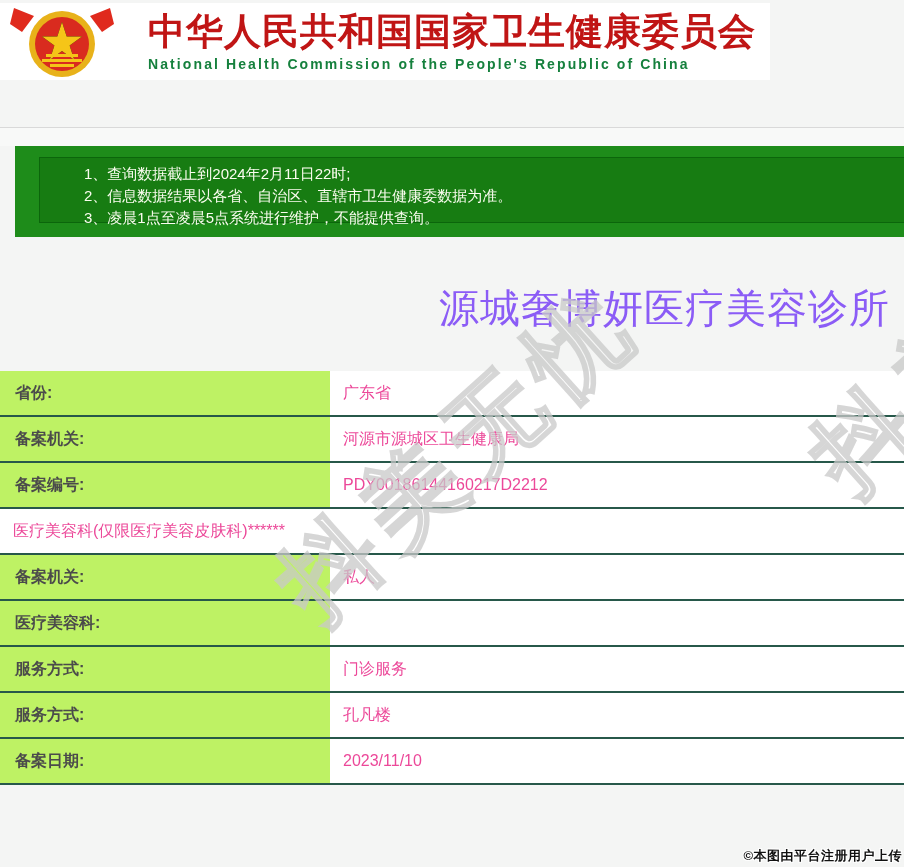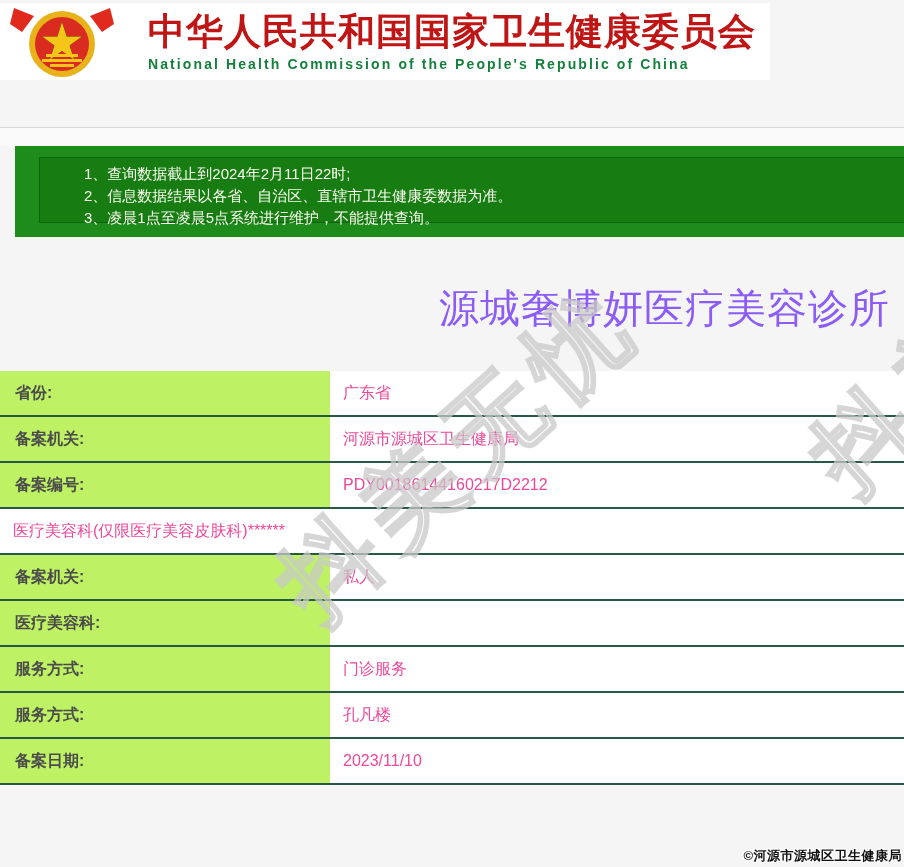--- a/index.html
+++ b/index.html
@@ -140,13 +140,13 @@
   </div>
   <div class="t-row">
     <div class="cell-label">备案日期:</div>
     <div class="cell-value">2023/11/10</div>
   </div>
 </div>
 
 <div class="watermark wm-main">抖美无忧</div>
 <div class="watermark wm-side">抖美无忧</div>
 
-<div class="credit">©河源市源城区卫生健康局</div>
+<div class="credit">©本图由平台注册用户上传</div>
 
 </body></html>

